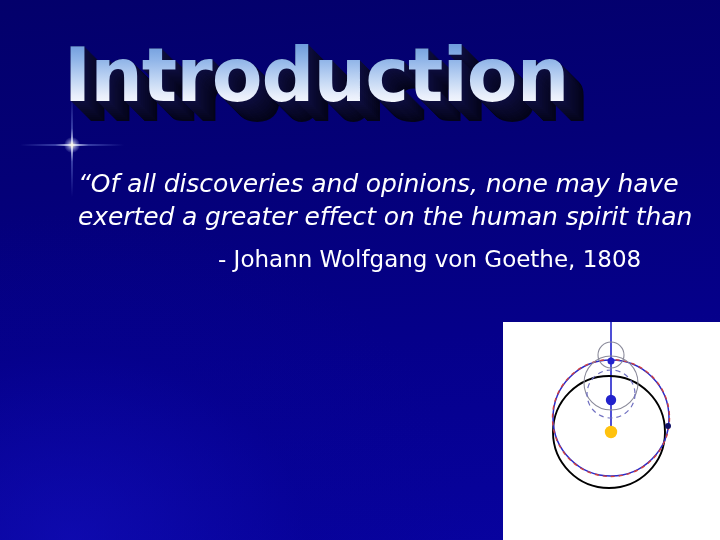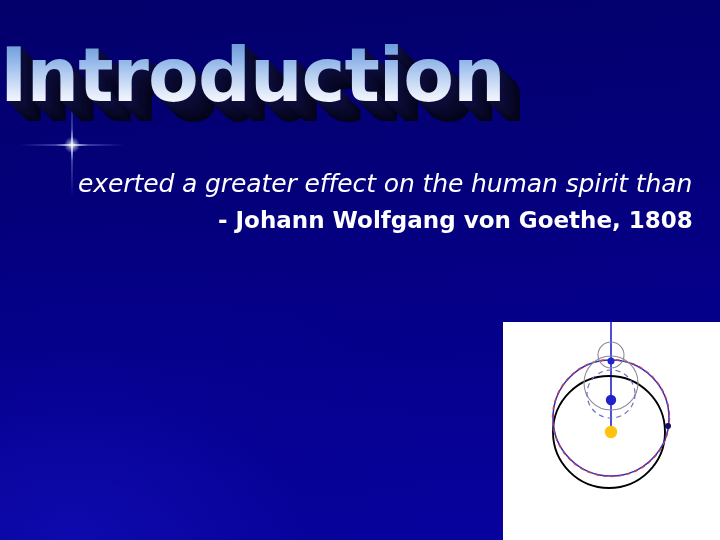--- a/index.html
+++ b/index.html
@@ -59,23 +59,24 @@
     left: 50%; top: 50%;
     width: 16px; height: 16px;
     margin: -8px 0 0 -8px;
     border-radius: 50%;
     background: radial-gradient(circle, rgba(255,250,225,0.95) 0%, rgba(210,220,255,0.45) 38%, rgba(120,150,255,0) 72%);
   }
 
   
   #title-wrap {
     position: absolute;
-    left: 0;
+    left: 8px;
     top: 38px;
     width: 616px;
+    text-align: center;
   }
   .wordart {
     position: relative;
     display: inline-block;
     font-family: "DejaVu Sans", sans-serif;
     font-weight: bold;
     font-size: 74px;
     line-height: 1;
     letter-spacing: -1px;
     white-space: nowrap;
@@ -122,28 +123,27 @@
   }
   .quote-line {
     font-style: italic;
     font-size: 25px;
     line-height: 33px;
     font-family: "DejaVu Sans", sans-serif;
     white-space: nowrap;
     letter-spacing: -0.1px;
   }
   #attribution {
-    margin-top: 6px;
+    margin-top: 12px;
     font-style: normal;
     font-size: 23px;
     line-height: 28px;
     font-family: "DejaVu Sans", sans-serif;
     padding-left: 140px;
     white-space: nowrap;
-    font-weight: bold;
   }
 
   
   #diagram-panel {
     position: absolute;
     left: 503px;
     top: 322px;
     width: 217px;
     height: 218px;
     background: #ffffff;
@@ -167,20 +167,21 @@
   </div>
 
   <div id="title-wrap">
     <div class="wordart">
       <span class="extrude">Introduction</span>
       <span class="face">Introduction</span>
     </div>
   </div>
 
   <div id="quote-block">
+    <div class="quote-line">“Of all discoveries and opinions, none may have</div>
     <div class="quote-line">exerted a greater effect on the human spirit than</div>
     <div id="attribution">- Johann Wolfgang von Goethe, 1808</div>
   </div>
 
   <div id="diagram-panel">
     <svg id="diagram-svg" viewBox="0 0 217 218" xmlns="http://www.w3.org/2000/svg">
 
       <line x1="108" y1="0" x2="108" y2="110" stroke="#2222cc" stroke-width="1.6"></line>
 
       <circle cx="106" cy="110" r="56" fill="none" stroke="#000000" stroke-width="1.9"></circle>

